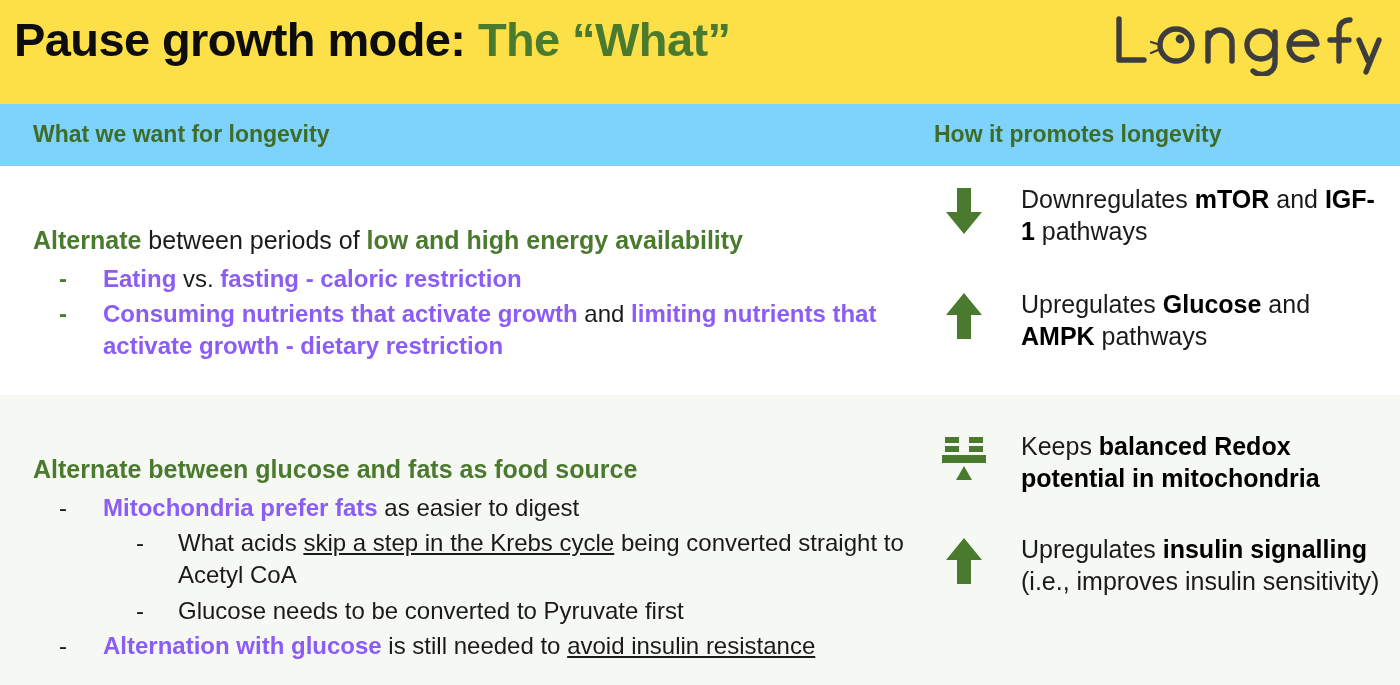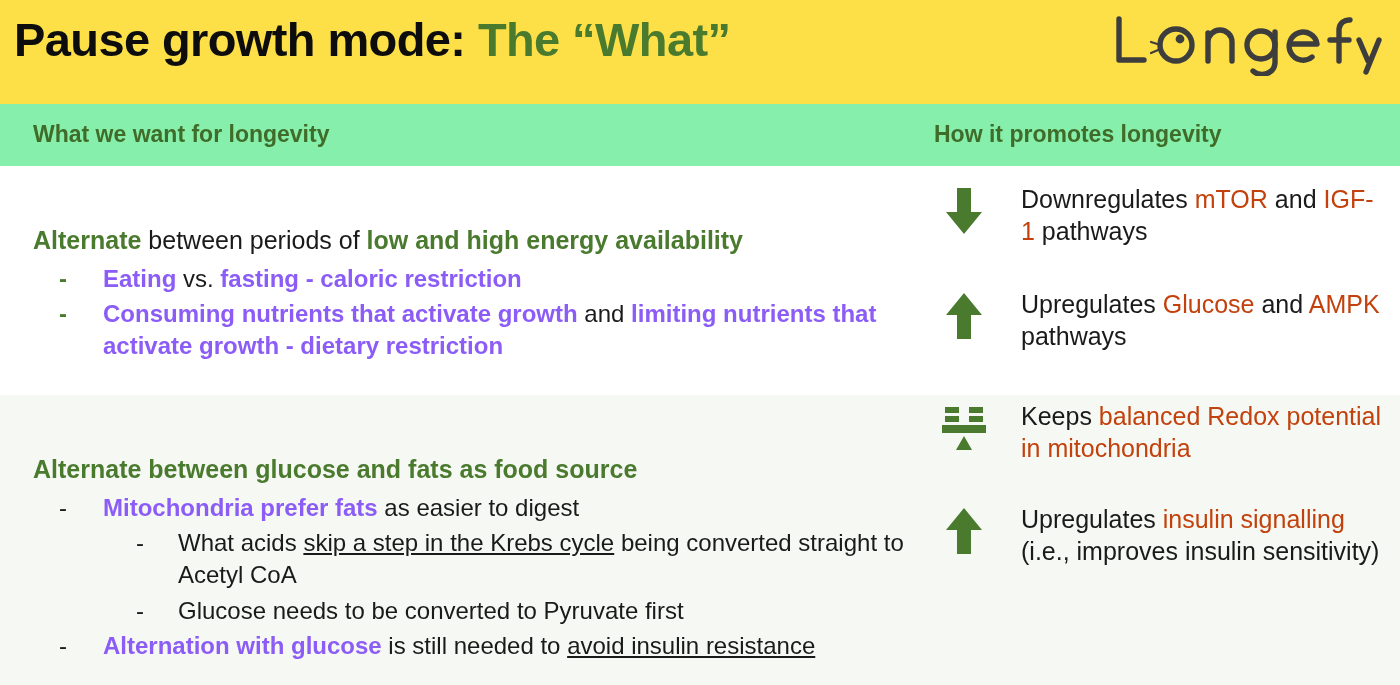--- a/index.html
+++ b/index.html
@@ -41,21 +41,21 @@
     height: 70px;
     display: flex;
     align-items: center;
   }
 
   
   .header-band {
     position: absolute;
     left: 0; top: 104px;
     width: 1400px; height: 76px;
-    background: #86efac;
+    background: #7dd3fc;
   }
   .header-band .col-left {
     position: absolute;
     left: 33px; top: 17px;
     font-size: 23px;
     font-weight: bold;
     color: #3f6c28;
     white-space: nowrap;
   }
   .header-band .col-right {
@@ -136,21 +136,21 @@
     color: #1a1a1a;
   }
   .fact .icon {
     position: absolute;
     left: 10px;
     top: 2px;
     width: 58px;
     display: flex;
     justify-content: center;
   }
-  .fact .g { color: #c2410c; font-weight: normal; }
+  .fact .g { color: #000000; font-weight: bold; }
 </style>
 </head>
 <body>
 
 <div class="title-bar">
   <div class="slide-title">
     <span>Pause growth mode:</span>
     <span class="accent">The “What”</span>
   </div>
 
@@ -247,21 +247,21 @@
         <span class="dash dash-dark">-</span>
         <span>Glucose needs to be converted to Pyruvate first</span>
       </li>
       <li class="lvl1" style="margin-top:4px;">
         <span class="dash dash-dark">-</span>
         <span class="g">Alternation with glucose</span><span> is still needed to </span><span class="u">avoid insulin resistance</span>
       </li>
     </ul>
   </div>
 
-  <div class="col-right-body" style="top:6px;">
+  <div class="col-right-body" style="top:36px;">
     <div class="fact">
       <span class="icon">
         <svg width="52" height="50" viewBox="0 0 52 50">
           <g fill="#4a7a2e">
             <rect x="7" y="4" width="14" height="6"></rect>
             <rect x="31" y="4" width="14" height="6"></rect>
             <rect x="7" y="13" width="14" height="6"></rect>
             <rect x="31" y="13" width="14" height="6"></rect>
             <rect x="4" y="22" width="44" height="8"></rect>
             <path d="M26 33 L34 47 H18 Z"></path>

